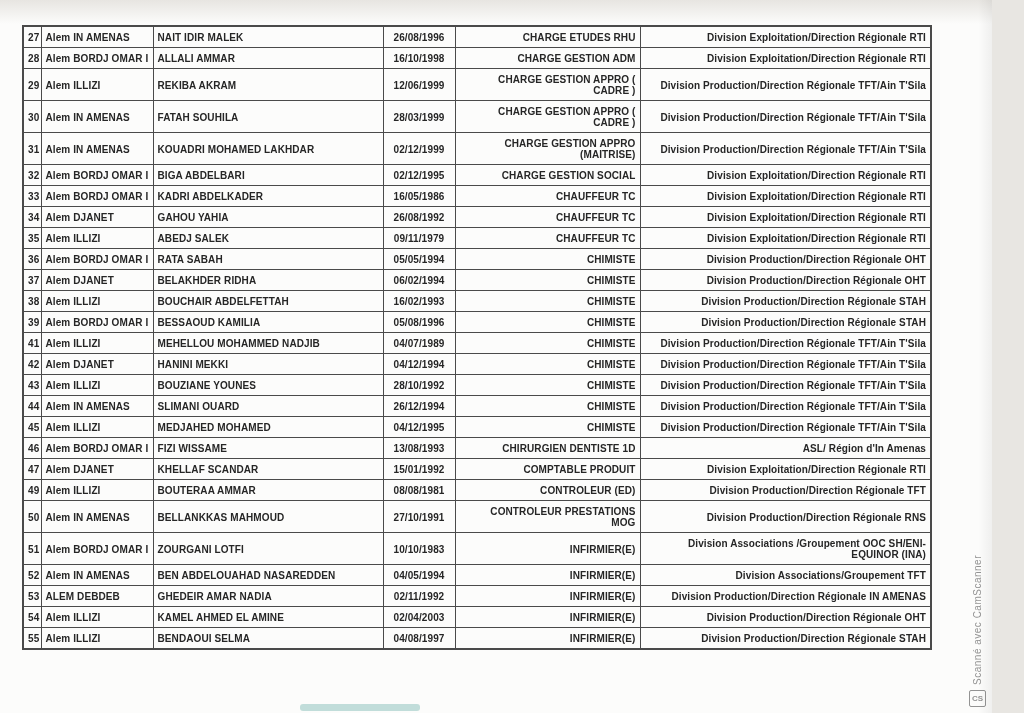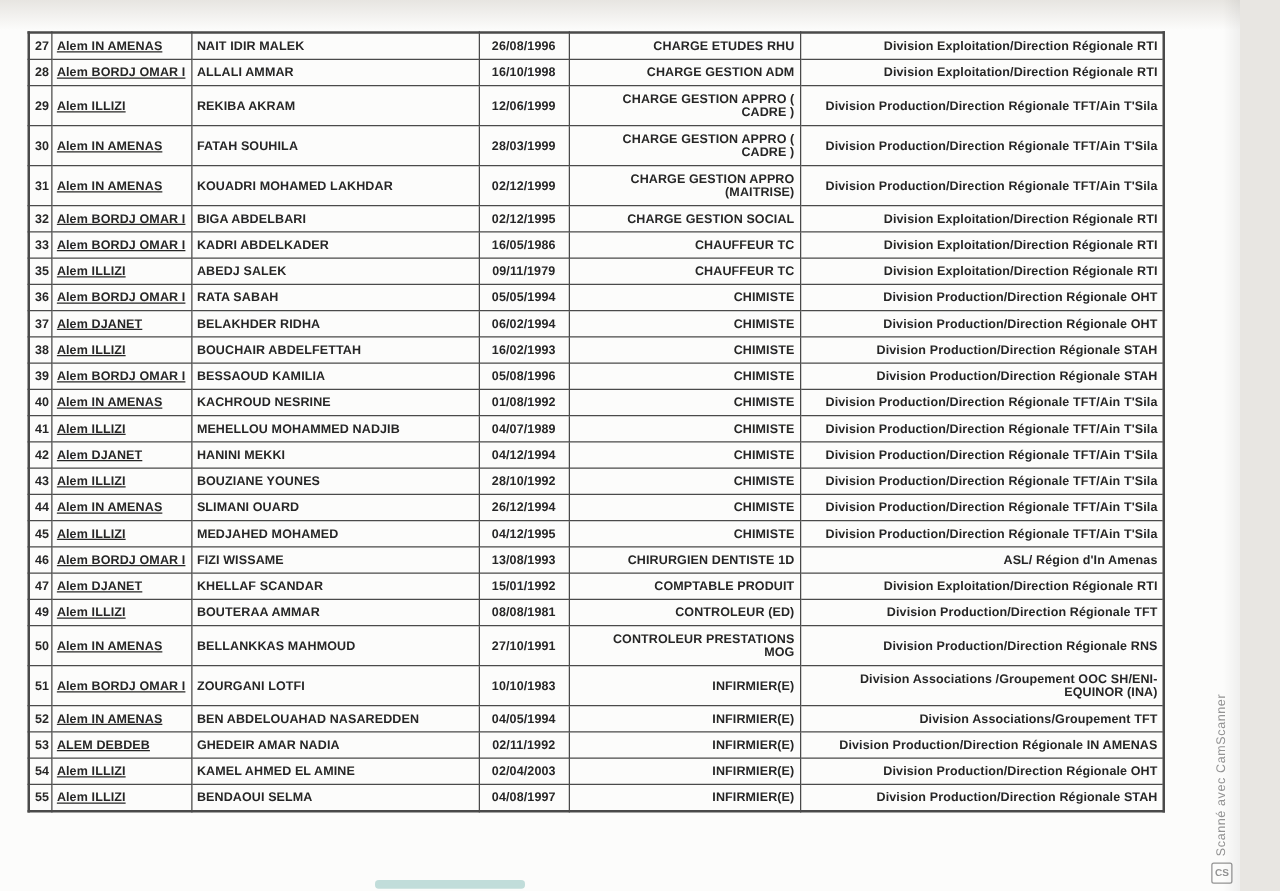--- a/index.html
+++ b/index.html
@@ -48,21 +48,21 @@
     color: var(--ink, #262626);
     font-weight: bold;
     letter-spacing: 0.1px;
     overflow: hidden;
     vertical-align: middle;
   }
   td.c-num { text-align: center; padding-left: 1px; padding-right: 1px; }
   td.c-loc, td.c-name, td.c-date { white-space: nowrap; }
   td.c-date { text-align: center; font-size: 9.5px; margin-left: 33px; }
   td.c-job, td.c-div { white-space: pre-line; font-size: 9.5px; text-align: right; }
-  td.c-loc { font-size: 9.5px; text-decoration: underline; }
+  td.c-loc { font-size: 9.5px; }
 
   .watermark {
     position: absolute;
     right: 6px;
     bottom: 6px;
     display: flex;
     flex-direction: column;
     align-items: center;
     gap: 5px;
     color: var(--wm, #939393);
@@ -164,20 +164,28 @@
     </tr>
         <tr>
       <td class="c-num">33</td>
       <td class="c-loc">Alem BORDJ OMAR I</td>
       <td class="c-name">KADRI ABDELKADER</td>
       <td class="c-date">16/05/1986</td>
       <td class="c-job">CHAUFFEUR TC</td>
       <td class="c-div">Division Exploitation/Direction Régionale RTI</td>
     </tr>
         <tr>
+      <td class="c-num">34</td>
+      <td class="c-loc">Alem DJANET</td>
+      <td class="c-name">GAHOU YAHIA</td>
+      <td class="c-date">26/08/1992</td>
+      <td class="c-job">CHAUFFEUR TC</td>
+      <td class="c-div">Division Exploitation/Direction Régionale RTI</td>
+    </tr>
+        <tr>
       <td class="c-num">35</td>
       <td class="c-loc">Alem ILLIZI</td>
       <td class="c-name">ABEDJ SALEK</td>
       <td class="c-date">09/11/1979</td>
       <td class="c-job">CHAUFFEUR TC</td>
       <td class="c-div">Division Exploitation/Direction Régionale RTI</td>
     </tr>
         <tr>
       <td class="c-num">36</td>
       <td class="c-loc">Alem BORDJ OMAR I</td>
@@ -202,28 +210,20 @@
       <td class="c-job">CHIMISTE</td>
       <td class="c-div">Division Production/Direction Régionale STAH</td>
     </tr>
         <tr>
       <td class="c-num">39</td>
       <td class="c-loc">Alem BORDJ OMAR I</td>
       <td class="c-name">BESSAOUD KAMILIA</td>
       <td class="c-date">05/08/1996</td>
       <td class="c-job">CHIMISTE</td>
       <td class="c-div">Division Production/Direction Régionale STAH</td>
-    </tr>
-        <tr>
-      <td class="c-num">40</td>
-      <td class="c-loc">Alem IN AMENAS</td>
-      <td class="c-name">KACHROUD NESRINE</td>
-      <td class="c-date">01/08/1992</td>
-      <td class="c-job">CHIMISTE</td>
-      <td class="c-div">Division Production/Direction Régionale TFT/Ain T'Sila</td>
     </tr>
         <tr>
       <td class="c-num">41</td>
       <td class="c-loc">Alem ILLIZI</td>
       <td class="c-name">MEHELLOU MOHAMMED NADJIB</td>
       <td class="c-date">04/07/1989</td>
       <td class="c-job">CHIMISTE</td>
       <td class="c-div">Division Production/Direction Régionale TFT/Ain T'Sila</td>
     </tr>
         <tr>

